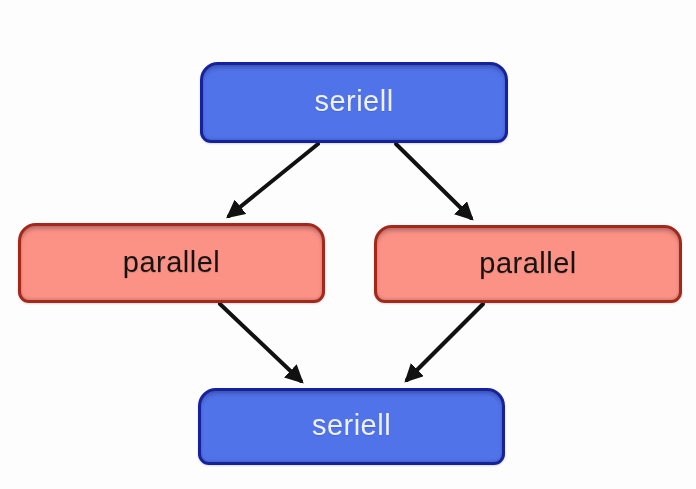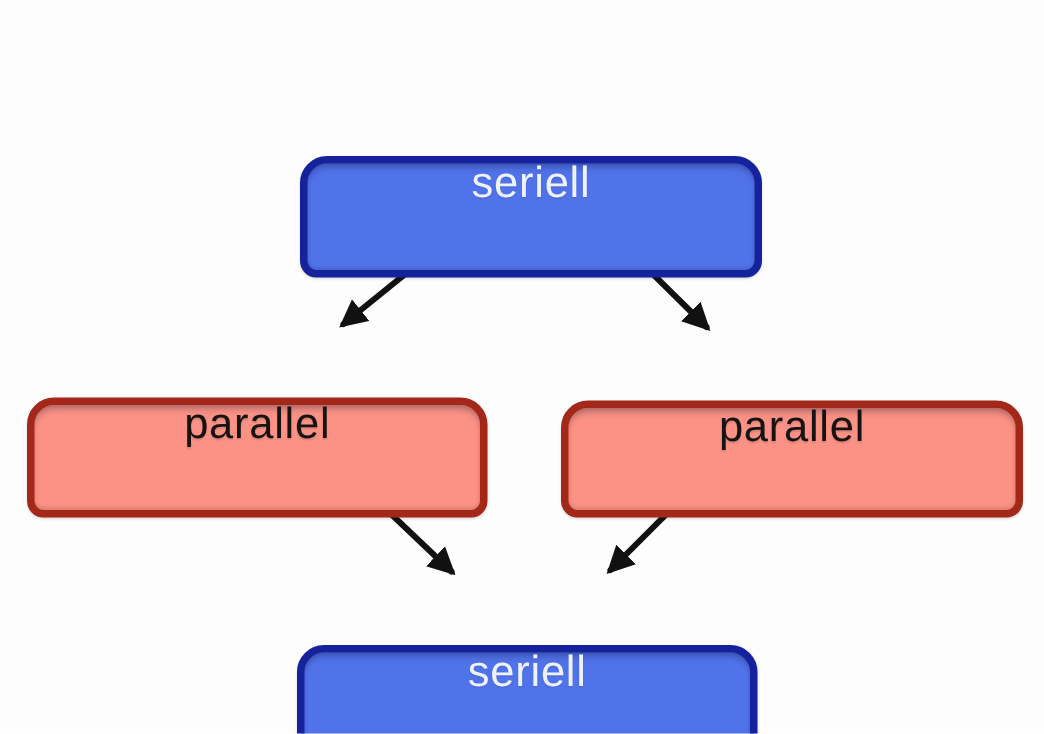--- a/index.html
+++ b/index.html
@@ -10,28 +10,28 @@
   .canvas {
     position: relative;
     width: 696px;
     height: 489px;
     overflow: hidden;
     background: #fdfdfd;
   }
   .node {
     position: absolute;
     box-sizing: border-box;
-    border: 5px solid #14532d;
+    border: 3px solid #14532d;
     border-radius: 18px 18px 11px 11px;
     display: flex;
+    align-items: center;
     justify-content: center;
     box-shadow: inset 0 4px 5px -2px rgba(10, 10, 40, 0.35),
                 inset 0 -2px 3px -1px rgba(10, 10, 40, 0.18),
                 0 1px 2px rgba(0,0,0,0.15);
-    margin-top: 42px;
   }
   .node .label {
     font-size: 29px;
     letter-spacing: 0.5px;
     line-height: 1;
     transform: translateY(-1px);
     text-shadow: 0 1px 1px rgba(0,0,0,0.12);
   }
   .edges-layer {
     position: absolute;

